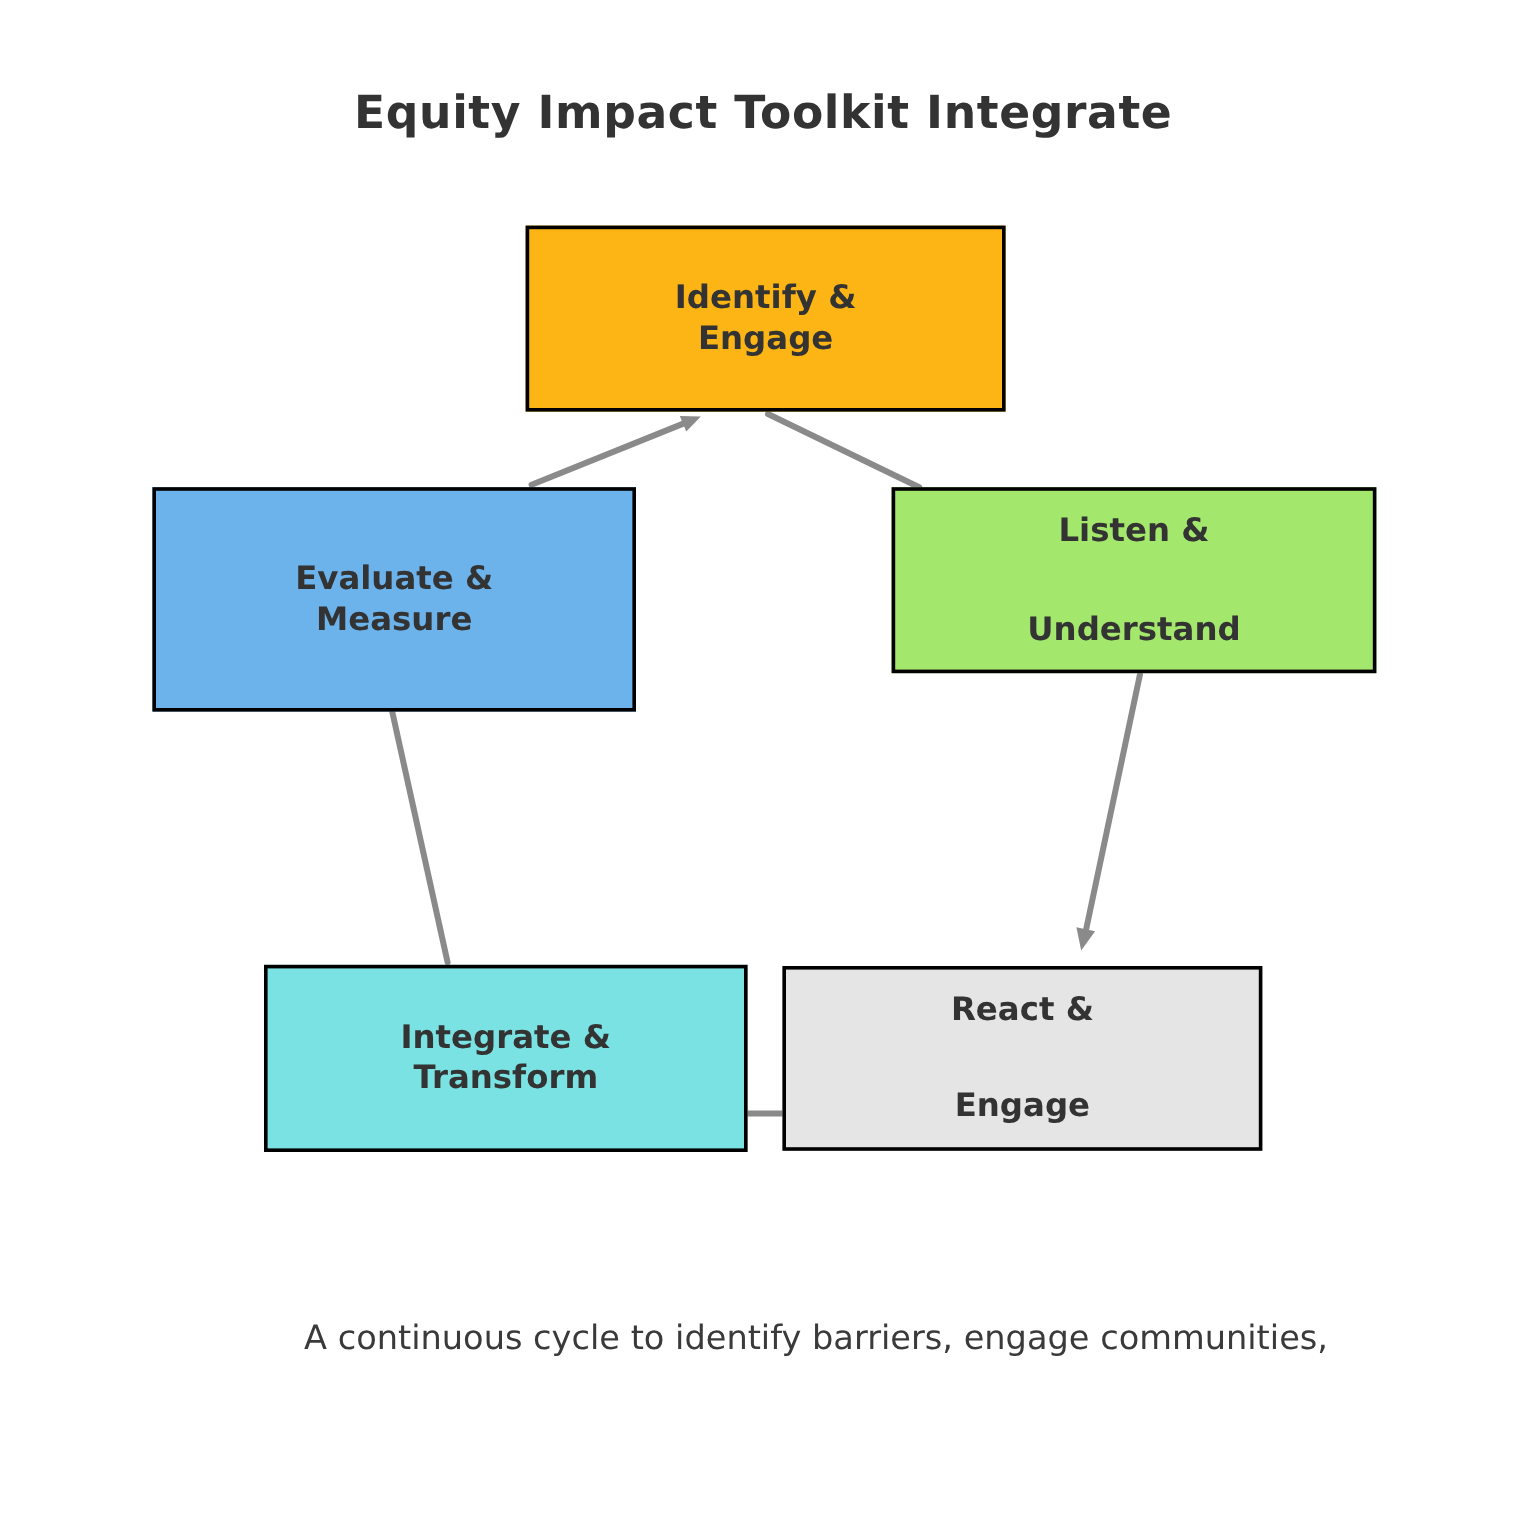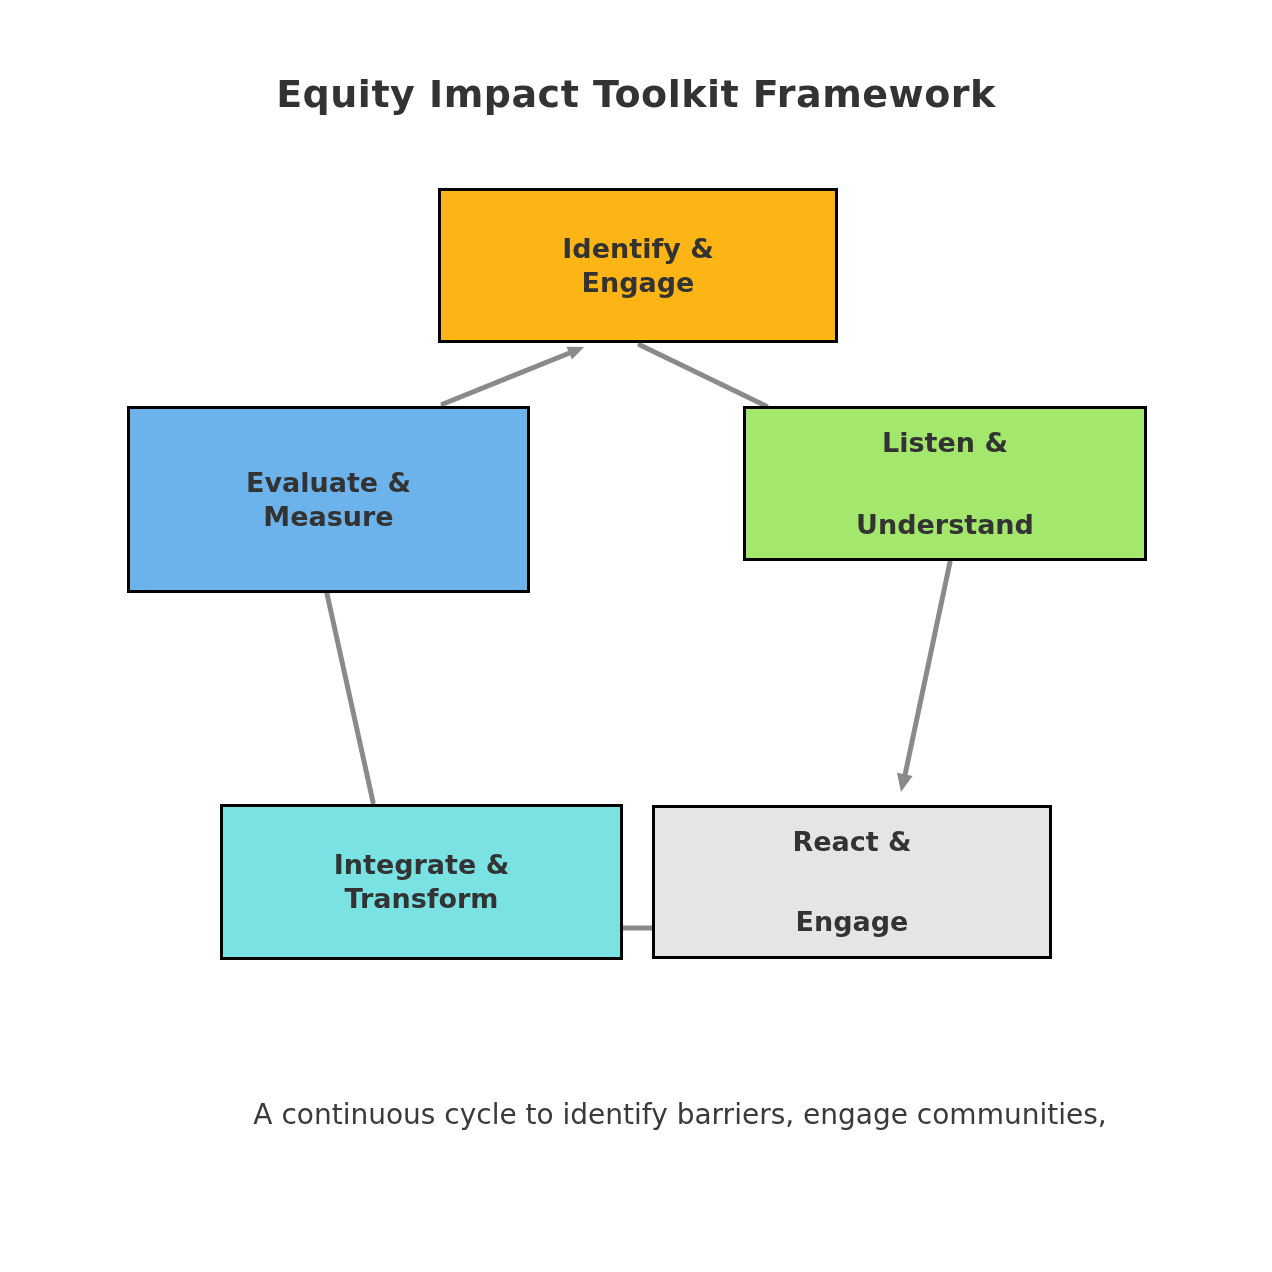--- a/index.html
+++ b/index.html
@@ -65,21 +65,21 @@
     line-height: 37px;
     color: #3a3a3a;
     padding-left: 44px;
   }
 </style>
 </head>
 <body>
 
 <div class="canvas">
 
-  <h1 class="title">Equity Impact Toolkit Framework</h1>
+  <h1 class="title">Equity Impact Toolkit Integrate</h1>
 
   <svg class="connector-layer" viewBox="0 0 1272 1272">
 
     <line x1="443" y1="404" x2="572" y2="352" stroke-width="5" stroke-linecap="round" stroke="#8A8A8A"></line>
     <polygon points="584,347 571.9,359.6 566.5,346.7" fill="#8A8A8A"></polygon>
 
     <line x1="640" y1="345" x2="766" y2="406" stroke-width="5" stroke-linecap="round" stroke="#8A8A8A"></line>
 
     <line x1="950" y1="562" x2="905" y2="775" stroke-width="5" stroke-linecap="round" stroke="#8A8A8A"></line>
     <polygon points="901,792 897,772.7 912.6,776.1" fill="#8A8A8A"></polygon>

